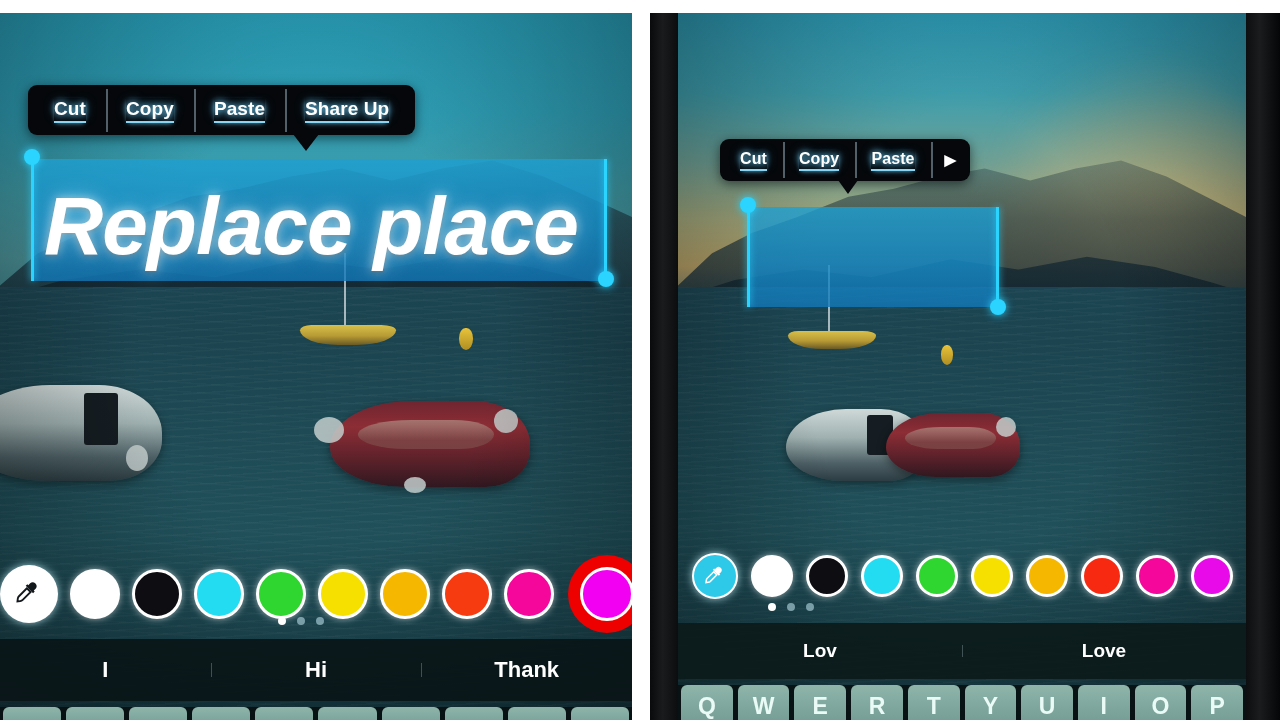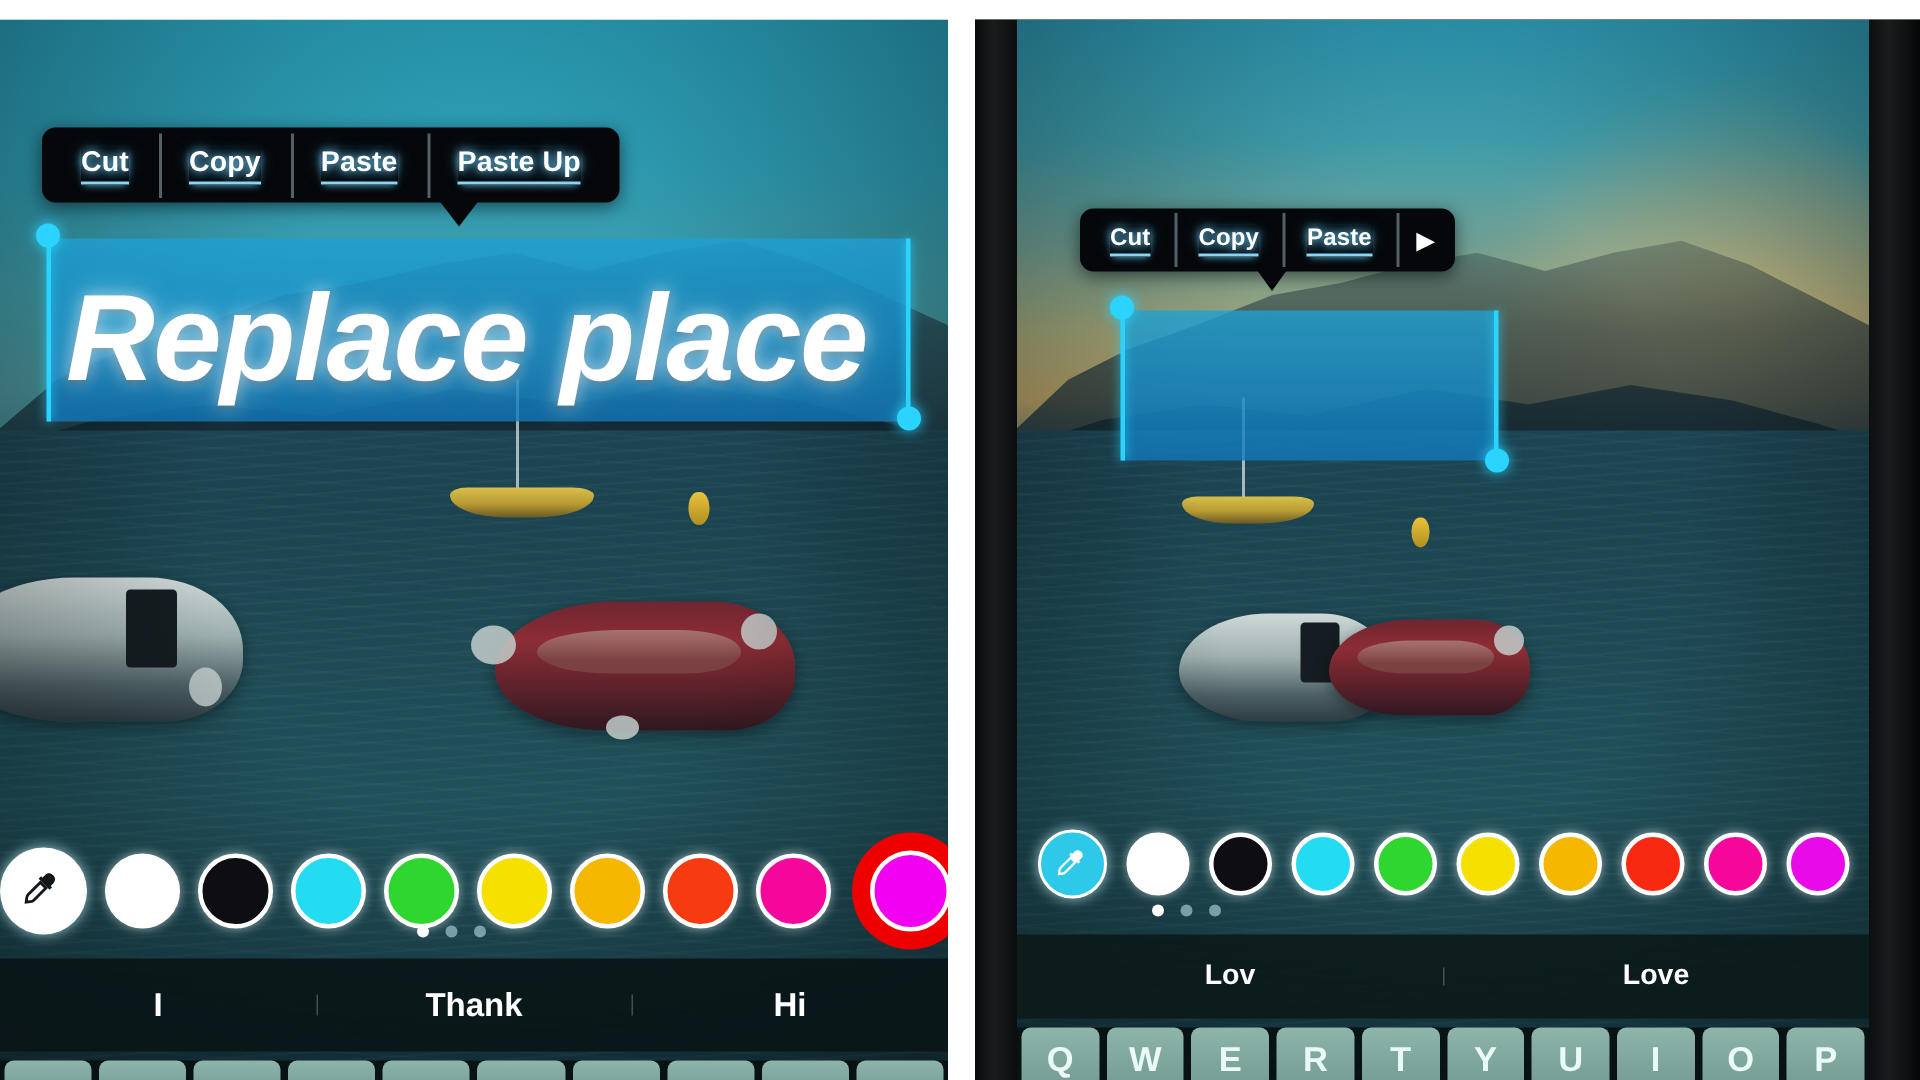--- a/index.html
+++ b/index.html
@@ -174,21 +174,21 @@
         <div class="mi">
             <span class="u">Cut</span>
           </div>
         <div class="mi">
             <span class="u">Copy</span>
           </div>
         <div class="mi">
             <span class="u">Paste</span>
           </div>
         <div class="mi">
-            <span class="u">Paste Up</span>
+            <span class="u">Share Up</span>
           </div>
       </div>
       <div class="menu-tail" style="left:293px;top:121px;"></div>
 
       <div class="sel-wrap" style="left:0;top:0;">
         <div class="sel-hl" style="left:32px;top:146px;width:574px;height:122px;"></div>
         <div class="sel-bar" style="left:31px;top:146px;height:122px;"></div>
         <div class="sel-bar" style="left:604px;top:146px;height:122px;"></div>
         <div class="sel-knob" style="left:24px;top:136px;"></div>
         <div class="sel-knob" style="left:598px;top:258px;"></div>
@@ -216,22 +216,22 @@
       </div>
 
       <div class="dots dotsL">
         <i></i>
         <i class="dim"></i>
         <i class="dim"></i>
       </div>
 
       <div class="predbar pbL">
         <div class="slot">I</div>
+        <div class="slot">Hi</div>
         <div class="slot">Thank</div>
-        <div class="slot">Hi</div>
       </div>
 
       <div class="kbd kbdL">
         <div class="key"></div>
         <div class="key"></div>
         <div class="key"></div>
         <div class="key"></div>
         <div class="key"></div>
         <div class="key"></div>
         <div class="key"></div>

